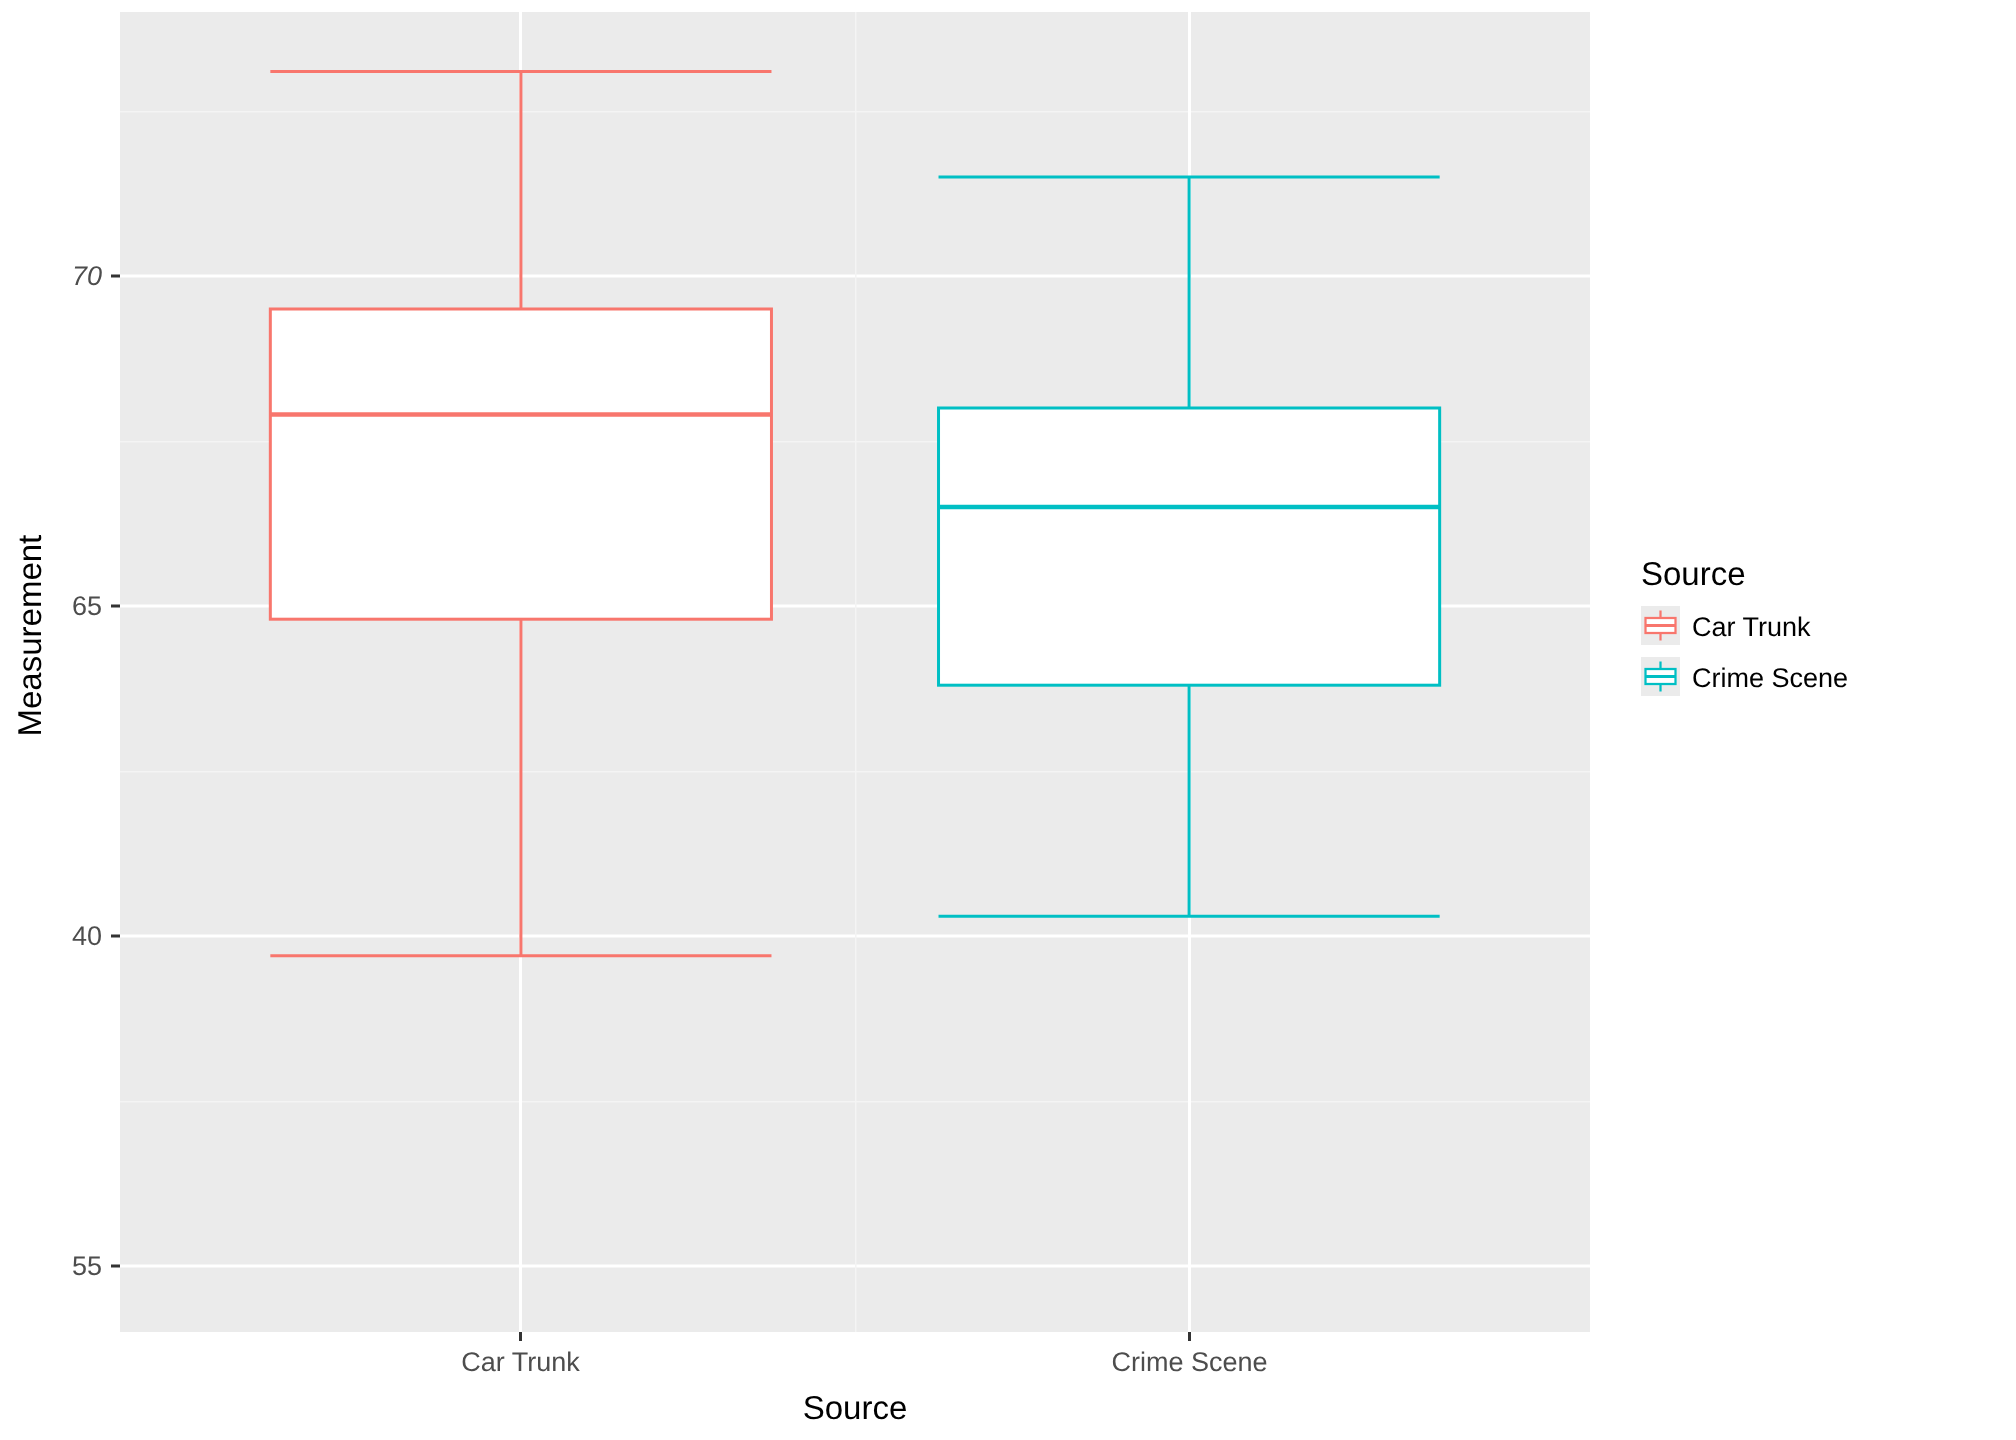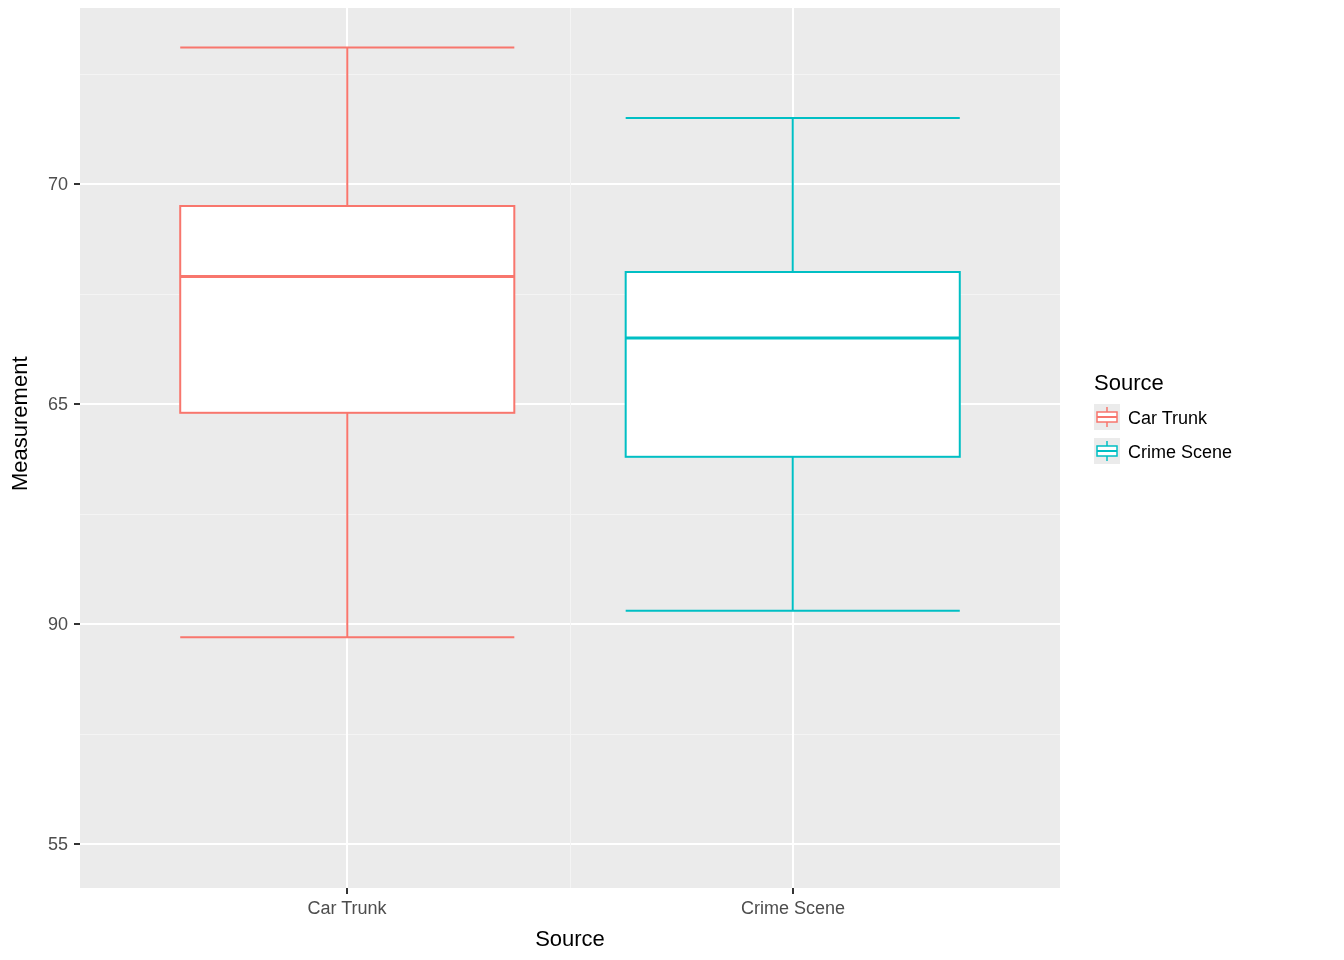--- a/index.html
+++ b/index.html
@@ -102,23 +102,23 @@
       <line x1="545.68" y1="330.0" x2="879.77" y2="330.0" stroke-width="3"></line>
     </g>
   </svg>
 
   <div class="tick-mark" style="left:74px; width:6px; height:2px; top:843px;"></div>
   <div class="tick-mark" style="left:74px; width:6px; height:2px; top:623px;"></div>
   <div class="tick-mark" style="left:74px; width:6px; height:2px; top:403px;"></div>
   <div class="tick-mark" style="left:74px; width:6px; height:2px; top:183px;"></div>
 
   <div class="tick-label" style="right:1276px; top:834px; text-align:right;">55</div>
-  <div class="tick-label" style="right:1276px; top:614px; text-align:right;">90</div>
+  <div class="tick-label" style="right:1276px; top:614px; text-align:right;">40</div>
   <div class="tick-label" style="right:1276px; top:394px; text-align:center;">65</div>
-  <div class="tick-label" style="right:1276px; top:174px; text-align:left;">70</div>
+  <div class="tick-label" style="right:1276px; top:174px; text-align:left;font-style:italic;">70</div>
 
   <div class="tick-mark" style="top:888px; height:6px; width:2px; left:346px;"></div>
   <div class="tick-mark" style="top:888px; height:6px; width:2px; left:792px;"></div>
 
   <div class="tick-label" style="left:247px; width:200px; text-align:center; top:898px;">Car Trunk</div>
   <div class="tick-label" style="left:693px; width:200px; text-align:center; top:898px;">Crime Scene</div>
 
   <div class="axis-title" style="left:80px; width:980px; text-align:center; top:926px;">Source</div>
   <div class="axis-title" style="left:-20px; top:438px; transform: rotate(-90deg); transform-origin: center center; width:80px; text-align:center;">Measurement</div>
 

